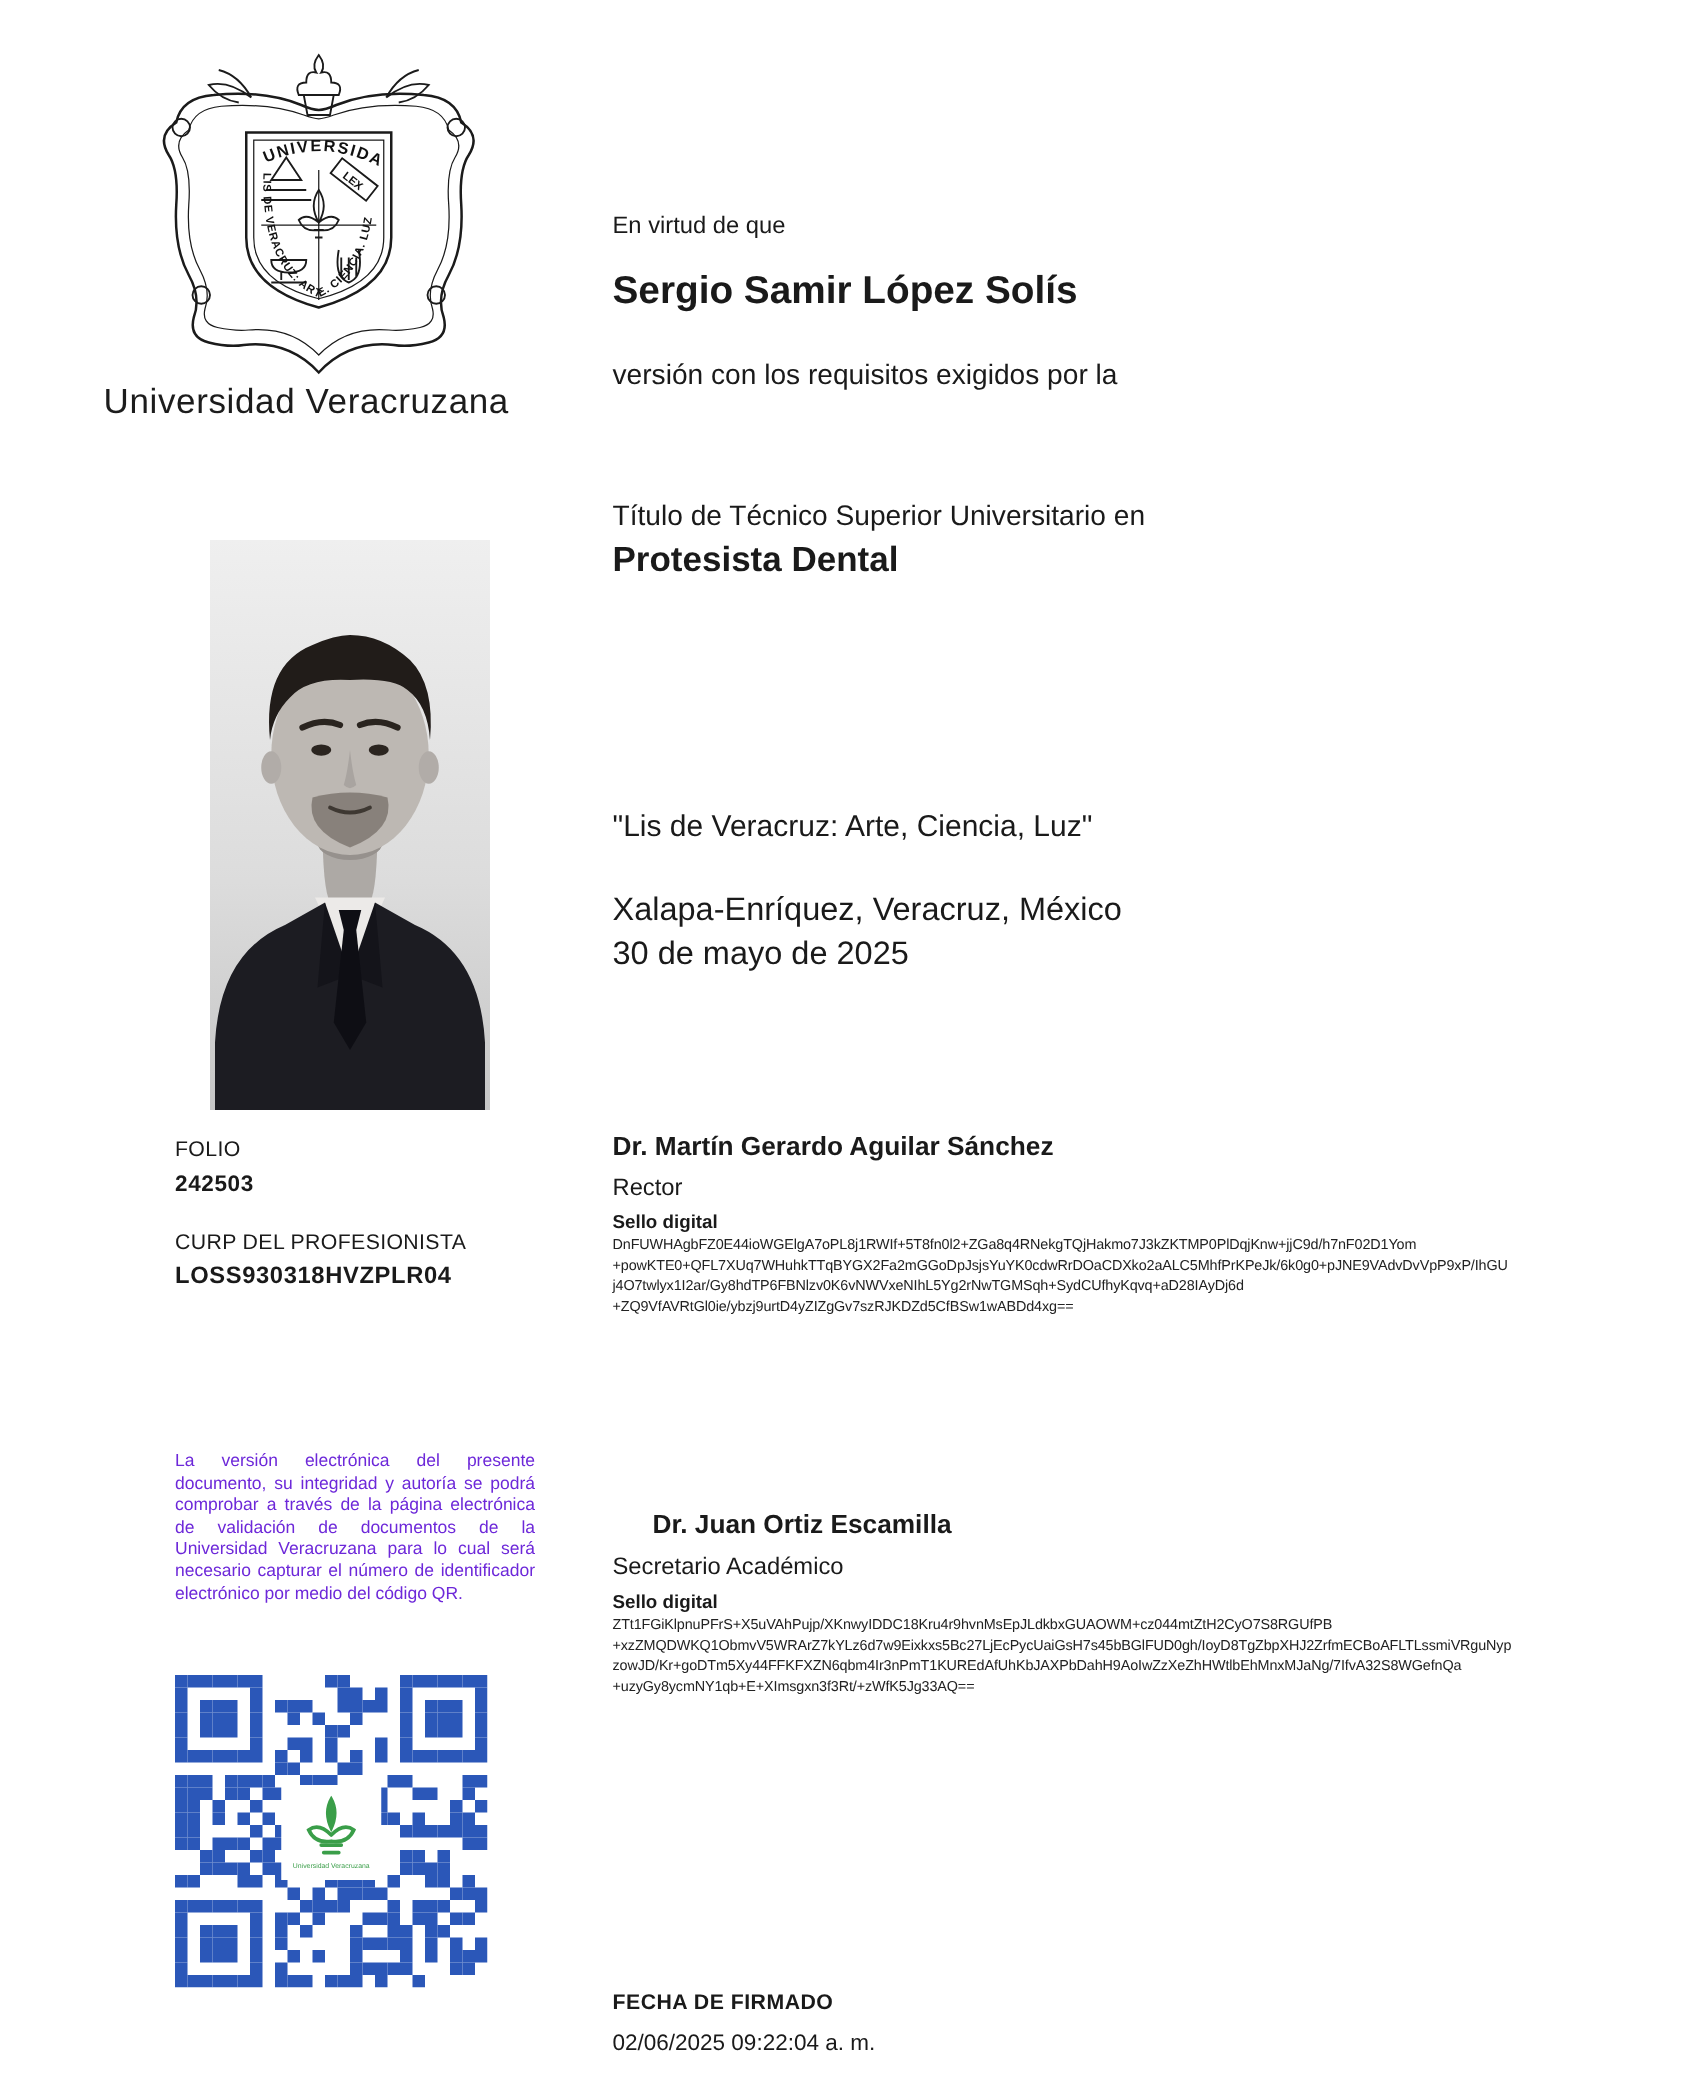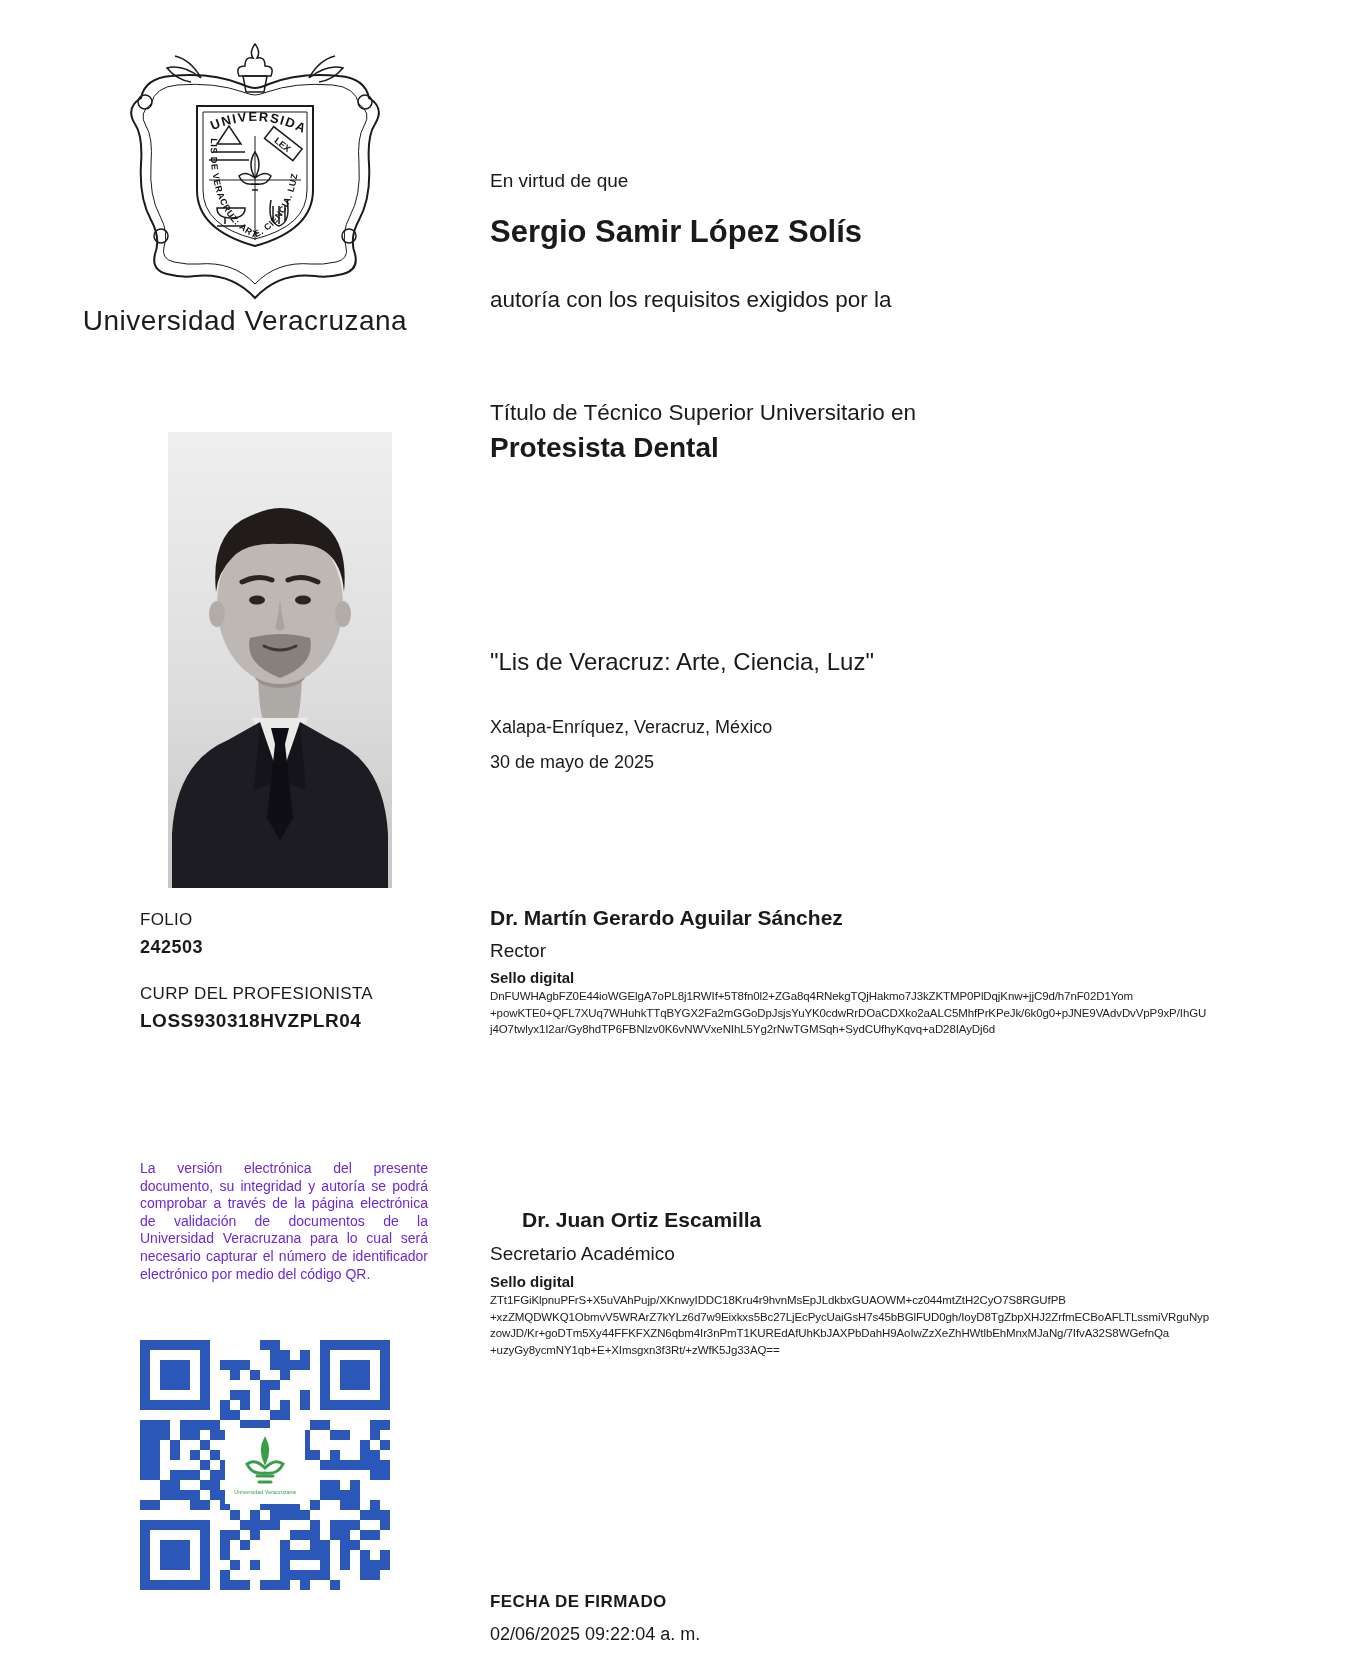--- a/index.html
+++ b/index.html
@@ -8,21 +8,21 @@
     font-family:"Liberation Sans",sans-serif;color:#1a1a1a;overflow:hidden;
   }
   .abs{position:absolute;}
   .uni-name{font-size:28px;letter-spacing:0.5px;text-align:center;width:380px;color:#1c1c1c;}
   .preamble{font-size:19px;}
   .grad-name{font-size:31px;font-weight:700;}
   .body-line{font-size:22.5px;line-height:33px;}
   .degree-intro{font-size:22.5px;}
   .degree-name{font-size:28px;font-weight:700;}
   .motto{font-size:24px;}
-  .place,.date{font-size:18px;line-height:35px;}
+  .place,.date{font-size:26px;line-height:35px;}
   .small-label{font-size:17px;letter-spacing:0.3px;}
   .folio-value{font-size:18px;font-weight:700;letter-spacing:0.5px;}
   .curp-value{font-size:19px;font-weight:700;letter-spacing:0.5px;}
   .signer-name{font-size:21px;font-weight:700;}
   .signer-title{font-size:19px;}
   .sello-label{font-size:15px;font-weight:700;}
   .sello-lines{font-size:11.5px;line-height:16.5px;letter-spacing:-0.1px;white-space:nowrap;color:#222;}
   .validation{width:288px;font-size:14px;line-height:17.6px;text-align:justify;color:#6d28d9;}
   .fecha-label{font-size:17px;font-weight:700;letter-spacing:0.4px;}
   .fecha-value{font-size:18px;text-align:center;}
@@ -82,21 +82,21 @@
         <textPath href="#ringPath" startOffset="2">LIS DE VERACRUZ: ARTE. CIENCIA. LUZ</textPath>
       </text>
       <text x="178" y="108" transform="rotate(38 178 104)" font-family="Liberation Sans,sans-serif" font-size="9" font-weight="700" fill="#111" text-anchor="middle">LEX</text>
     </svg>
   </div>
 
   <div class="abs uni-name" style="left:55px;top:305px;">Universidad Veracruzana</div>
 
   <div class="abs preamble" style="left:490px;top:170px;">En virtud de que</div>
   <div class="abs grad-name" style="left:490px;top:214px;">Sergio Samir López Solís</div>
-  <div class="abs body-line" style="left:490px;top:283px;">autoría con los requisitos exigidos por la</div>
+  <div class="abs body-line" style="left:490px;top:283px;">versión con los requisitos exigidos por la</div>
   <div class="abs degree-intro" style="left:490px;top:400px;">Título de Técnico Superior Universitario en</div>
   <div class="abs degree-name" style="left:490px;top:432px;">Protesista Dental</div>
 
   <div class="abs" style="left:168px;top:432px;">
     <svg width="224" height="456" viewBox="0 0 224 456">
       <defs>
         <linearGradient id="pbg" x1="0" y1="0" x2="0" y2="1">
           <stop offset="0" stop-color="#efefef"></stop>
           <stop offset="0.6" stop-color="#dcdcdc"></stop>
           <stop offset="1" stop-color="#c6c6c6"></stop>
@@ -145,20 +145,21 @@
   <div class="abs small-label" style="left:140px;top:984px;">CURP DEL PROFESIONISTA</div>
   <div class="abs curp-value" style="left:140px;top:1010px;">LOSS930318HVZPLR04</div>
 
   <div class="abs signer-name" style="left:490px;top:906px;">Dr. Martín Gerardo Aguilar Sánchez</div>
   <div class="abs signer-title" style="left:490px;top:940px;">Rector</div>
   <div class="abs sello-label" style="left:490px;top:969px;">Sello digital</div>
   <div class="abs sello-lines" style="left:490px;top:988px;">
     <div>DnFUWHAgbFZ0E44ioWGElgA7oPL8j1RWIf+5T8fn0l2+ZGa8q4RNekgTQjHakmo7J3kZKTMP0PlDqjKnw+jjC9d/h7nF02D1Yom</div>
     <div>+powKTE0+QFL7XUq7WHuhkTTqBYGX2Fa2mGGoDpJsjsYuYK0cdwRrDOaCDXko2aALC5MhfPrKPeJk/6k0g0+pJNE9VAdvDvVpP9xP/IhGU</div>
     <div>j4O7twlyx1I2ar/Gy8hdTP6FBNlzv0K6vNWVxeNIhL5Yg2rNwTGMSqh+SydCUfhyKqvq+aD28IAyDj6d</div>
+    <div>+ZQ9VfAVRtGl0ie/ybzj9urtD4yZIZgGv7szRJKDZd5CfBSw1wABDd4xg==</div>
   </div>
 
   <div class="abs validation" style="left:140px;top:1160px;">La versión electrónica del presente documento, su integridad y autoría se podrá comprobar a través de la página electrónica de validación de documentos de la Universidad Veracruzana para lo cual será necesario capturar el número de identificador electrónico por medio del código QR.</div>
 
   <div class="abs signer-name" style="left:490px;top:1208px;margin-left:32px;">Dr. Juan Ortiz Escamilla</div>
   <div class="abs signer-title" style="left:490px;top:1243px;">Secretario Académico</div>
   <div class="abs sello-label" style="left:490px;top:1273px;">Sello digital</div>
   <div class="abs sello-lines" style="left:490px;top:1292px;">
     <div>ZTt1FGiKlpnuPFrS+X5uVAhPujp/XKnwyIDDC18Kru4r9hvnMsEpJLdkbxGUAOWM+cz044mtZtH2CyO7S8RGUfPB</div>
     <div>+xzZMQDWKQ1ObmvV5WRArZ7kYLz6d7w9Eixkxs5Bc27LjEcPycUaiGsH7s45bBGlFUD0gh/IoyD8TgZbpXHJ2ZrfmECBoAFLTLssmiVRguNyp</div>

